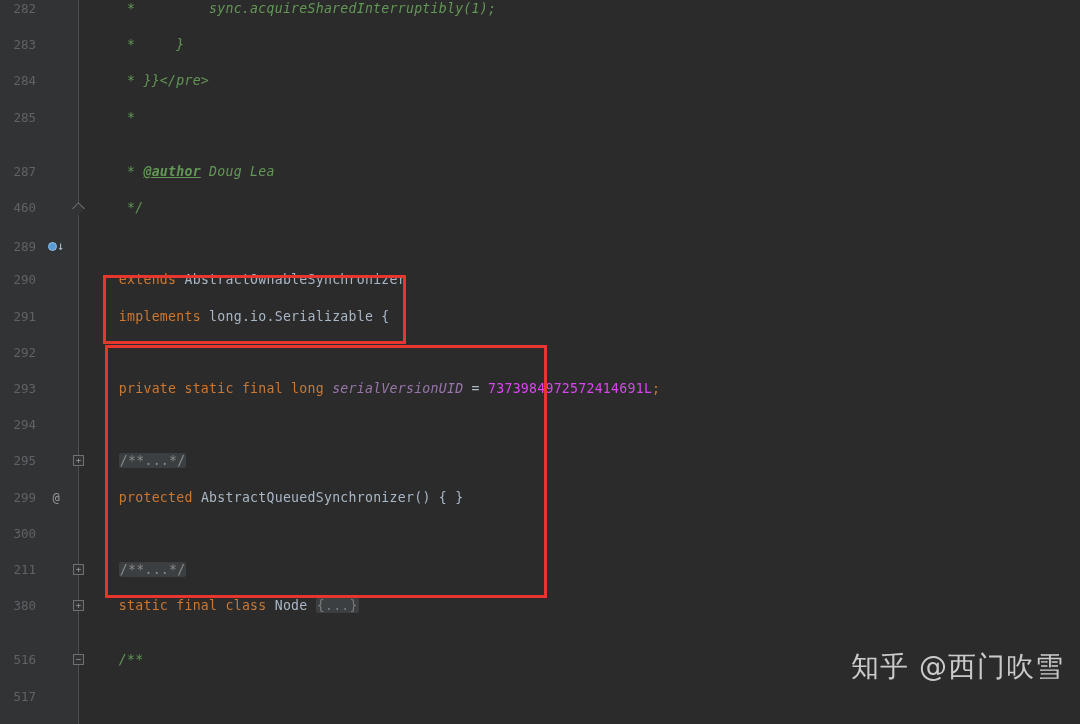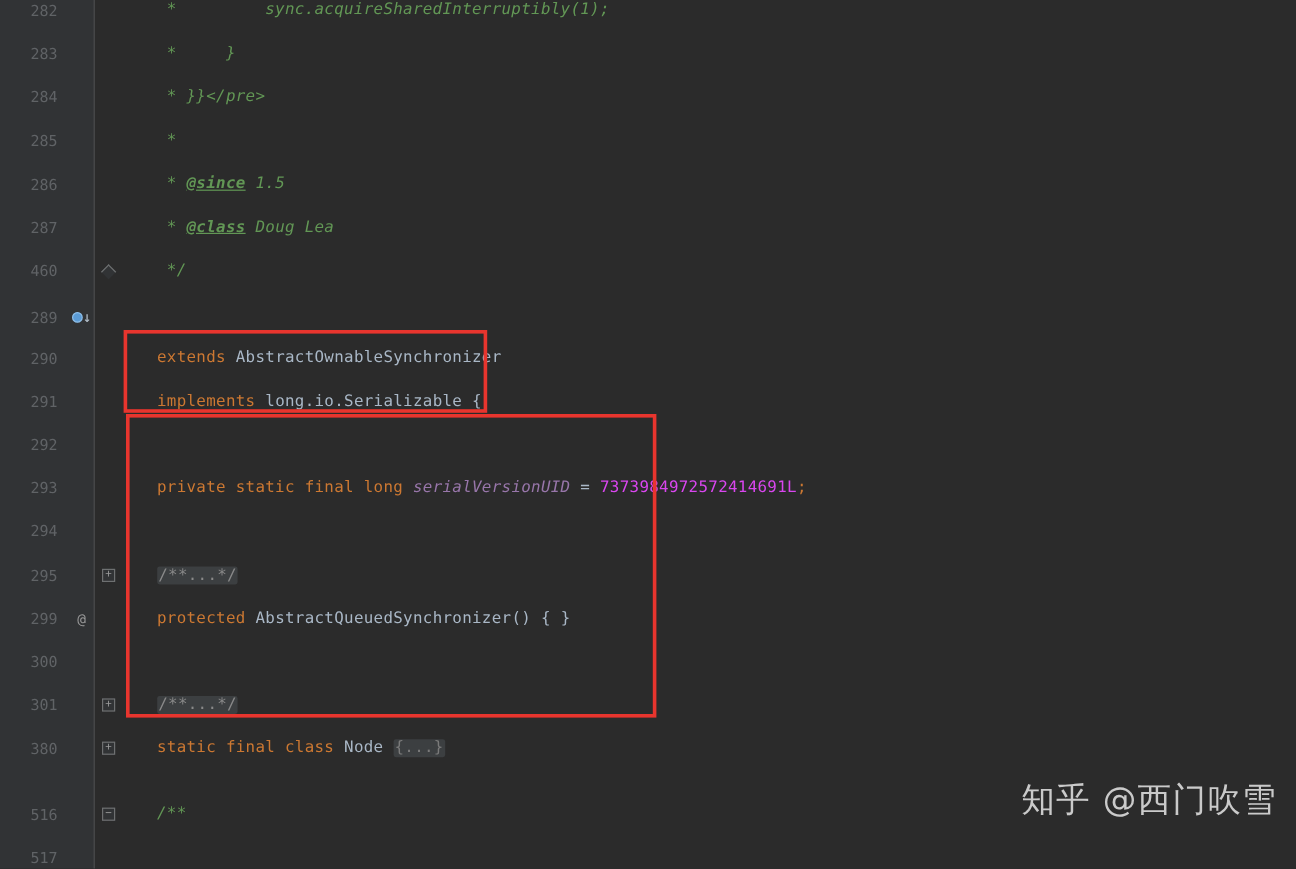--- a/index.html
+++ b/index.html
@@ -25,21 +25,21 @@
   }
   .gutter-foldline {
     position: absolute; left: 78px; top: 0;
     width: 1px; height: 724px;
     background: #4b4d4e;
   }
 
   
   .rows {
     position: absolute; left: 0; top: 0;
-    width: 1080px; height: 724px; padding-left: 12px;
+    width: 1080px; height: 724px;
   }
   .row {
     position: relative;
     height: 18.1px;
     line-height: 18.1px;
     white-space: pre;
   }
   .lnum {
     position: absolute;
     left: 0; top: 0;
@@ -167,33 +167,32 @@
 <div id="app">
 
   <div class="gutter"></div>
   <div class="gutter-foldline"></div>
 
   <div class="rows" id="rows">
       <div class="row" style="top: 0px;"><span class="lnum">282</span><span class="code"><span class="cmt">     *         sync.acquireSharedInterruptibly(1);</span></span></div>
       <div class="row" style="top: 18.1px;"><span class="lnum">283</span><span class="code"><span class="cmt">     *     }</span></span></div>
       <div class="row" style="top: 36.2px;"><span class="lnum">284</span><span class="code"><span class="cmt">     * }}&lt;/pre&gt;</span></span></div>
       <div class="row" style="top: 54.3px;"><span class="lnum">285</span><span class="code"><span class="cmt">     *</span></span></div>
-      <div class="row" style="top: 72.4px;"><span class="lnum">286</span><span class="code"><span class="cmt">     * </span><span class="tag">@since</span><span class="cmt"> 1.5</span></span></div>
-      <div class="row" style="top: 90.5px;"><span class="lnum">287</span><span class="code"><span class="cmt">     * </span><span class="tag">@class</span><span class="cmt"> Doug Lea</span></span></div>
+      <div class="row" style="top: 90.5px;"><span class="lnum">287</span><span class="code"><span class="cmt">     * </span><span class="tag">@author</span><span class="cmt"> Doug Lea</span></span></div>
       <div class="row" style="top: 108.6px;"><span class="lnum">460</span><span class="fm" style="left: 74px; top: 5px;"><span class="fm-arrow-up" style="display: block;"></span></span><span class="code"><span class="cmt">     */</span></span></div>
       <div class="row" style="top: 129px;"><span class="lnum">289</span><span class="impl-icon"><span class="circ"></span><span class="arw">↓</span></span></div>
       <div class="row" style="top: 144.8px;"><span class="lnum">290</span><span class="code"><span class="id">    </span><span class="kw">extends </span><span class="id">AbstractOwnableSynchronizer</span></span></div>
       <div class="row" style="top: 162.9px;"><span class="lnum">291</span><span class="code"><span class="id">    </span><span class="kw">implements </span><span class="id">long.io.Serializable {</span></span></div>
       <div class="row" style="top: 181px;"><span class="lnum">292</span><span class="code"></span></div>
       <div class="row" style="top: 199.1px;"><span class="lnum">293</span><span class="code"><span class="id">    </span><span class="kw">private static final long </span><span class="fld">serialVersionUID</span><span class="id"> = </span><span class="num">7373984972572414691L</span><span class="semi">;</span></span></div>
       <div class="row" style="top: 217.2px;"><span class="lnum">294</span><span class="code"></span></div>
       <div class="row" style="top: 235.3px;"><span class="lnum">295</span><span class="fm" style="left: 73px; top: 3px;"><span class="fm-box" style="display: block;">+</span></span><span class="code"><span class="id">    </span><span class="fold">/**...*/</span></span></div>
       <div class="row" style="top: 253.4px;"><span class="lnum">299</span><span class="ann-at">@</span><span class="code"><span class="id">    </span><span class="kw">protected </span><span class="id">AbstractQueuedSynchronizer</span><span class="id">() { }</span></span></div>
       <div class="row" style="top: 271.5px;"><span class="lnum">300</span><span class="code"></span></div>
-      <div class="row" style="top: 289.6px;"><span class="lnum">301</span><span class="fm" style="left: 73px; top: 3px;"><span class="fm-box" style="display: block;">+</span></span><span class="code"><span class="id">    </span><span class="fold">/**...*/</span></span></div>
+      <div class="row" style="top: 289.6px;"><span class="lnum">211</span><span class="fm" style="left: 73px; top: 3px;"><span class="fm-box" style="display: block;">+</span></span><span class="code"><span class="id">    </span><span class="fold">/**...*/</span></span></div>
       <div class="row" style="top: 307.7px;"><span class="lnum">380</span><span class="fm" style="left: 73px; top: 3px;"><span class="fm-box" style="display: block;">+</span></span><span class="code"><span class="id">    </span><span class="kw">static final class </span><span class="id">Node </span><span class="foldbrace">{...}</span></span></div>
       <div class="row" style="top: 343.9px;"><span class="lnum">516</span><span class="fm" style="left: 73px; top: 3px;"><span class="fm-box" style="display: block;">−</span></span><span class="code"><span class="cmt">    /**</span></span></div>
       <div class="row" style="top: 362px;"><span class="lnum">517</span><span class="code"></span></div>
     </div>
 
   <div id="redboxes">
       <div class="redbox" style="left: 103px; top: 275px; width: 303px; height: 69px;"></div>
       <div class="redbox" style="left: 105px; top: 345px; width: 442px; height: 253px;"></div>
     </div>
 

